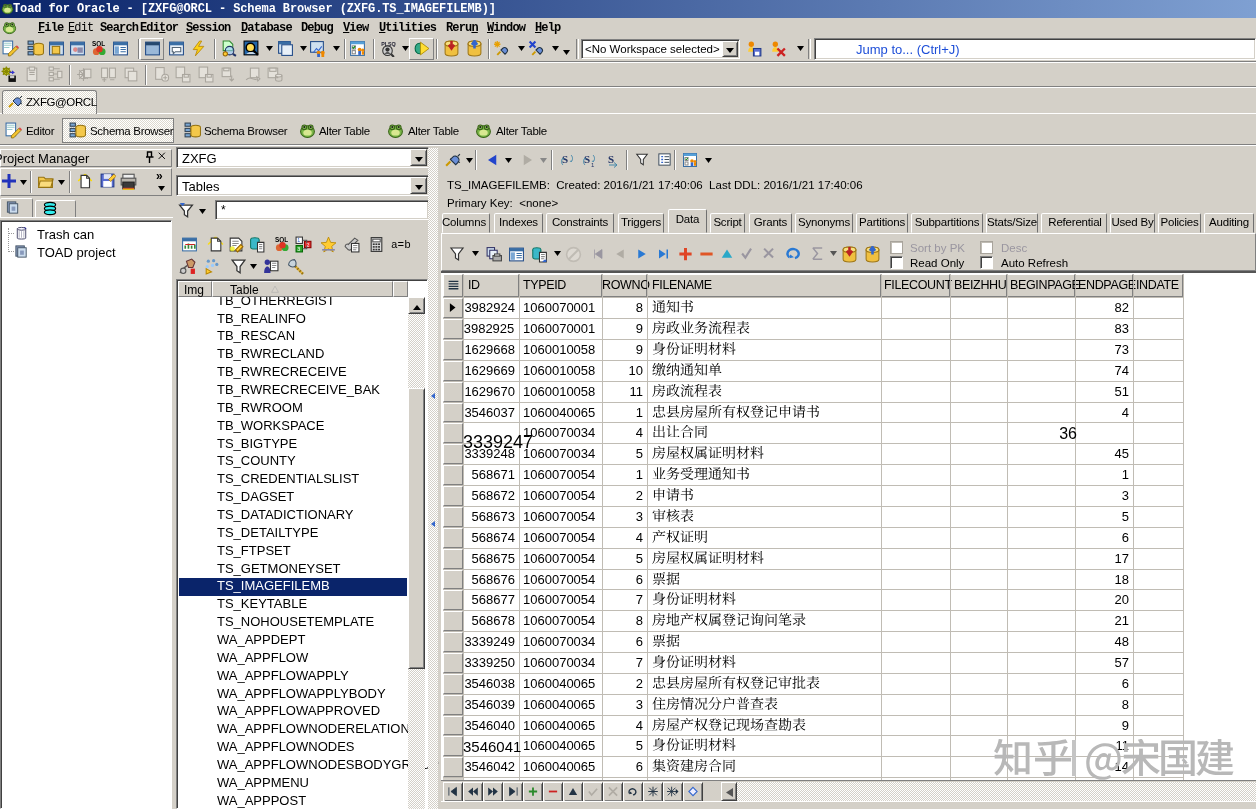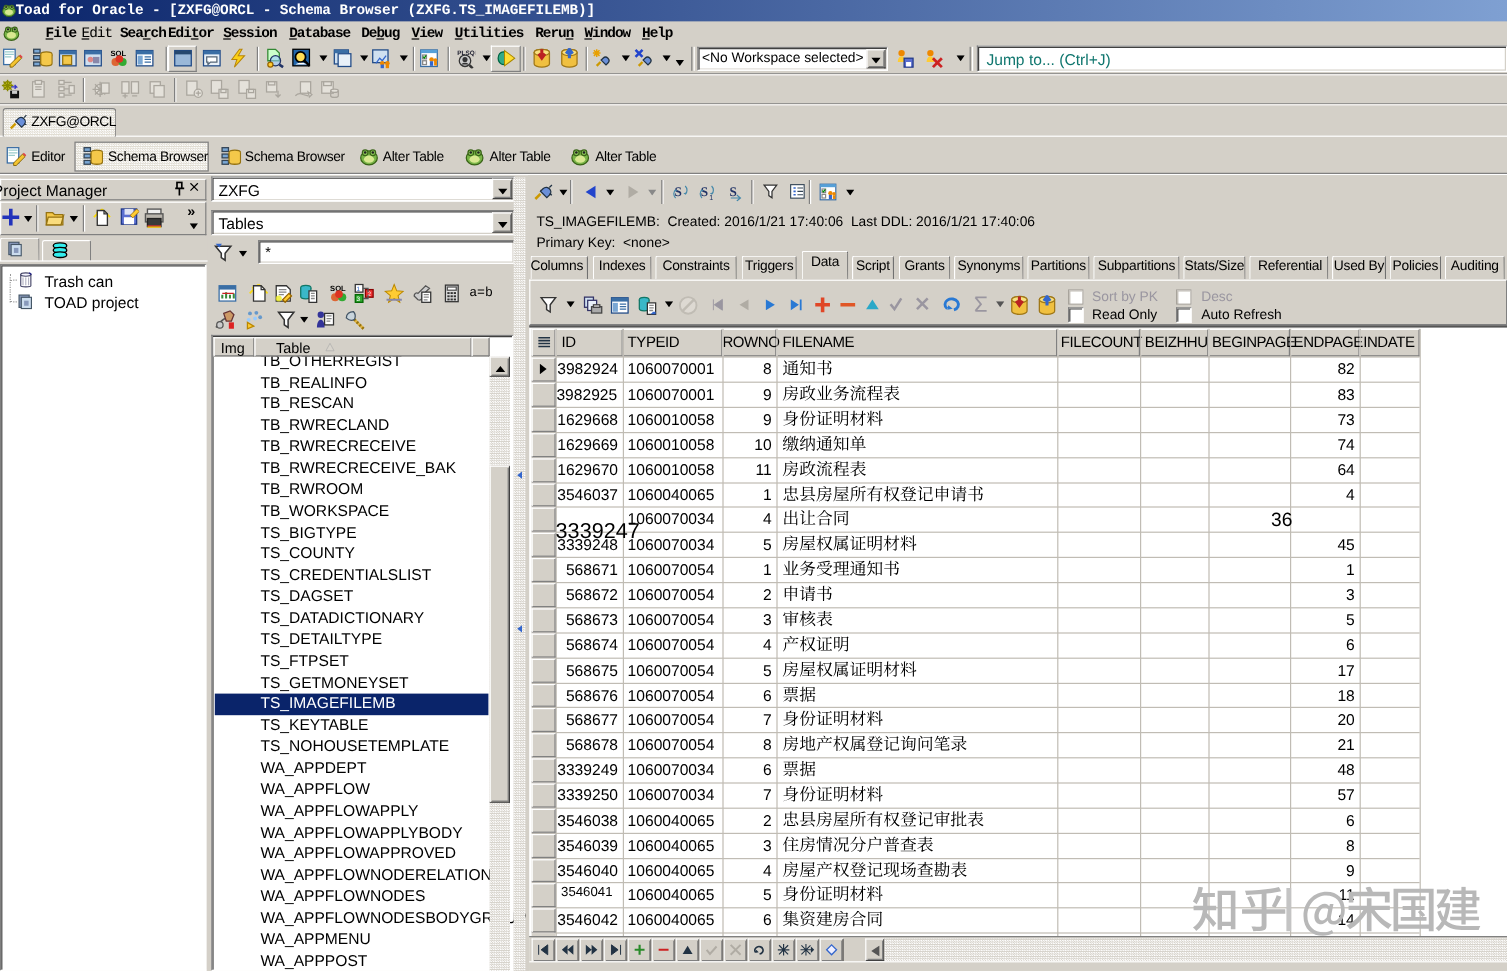--- a/index.html
+++ b/index.html
@@ -279,21 +279,21 @@
 <svg class="abs" style="left:770px;top:40px" width="17" height="17" viewBox="0 0 16 16">
     <circle cx="5" cy="4" r="2.5" fill="#e80"></circle>
     <path d="M2 11c0-3 1.5-4.5 3-4.5s3 1.5 3 4.5z" fill="#fc3"></path>
     <path d="M7 8l7 7M14 8l-7 7" stroke="#c22" stroke-width="2.2"></path>
   </svg>
 <svg class="abs" style="left:797px;top:46px" width="7" height="5" viewBox="0 0 7 5">
     <path d="M0 0h7L3.5 5z" fill="#000"></path>
   </svg>
 <div class="vsep" style="left:808px;top:39px;width:3px;height:20px;"></div>
 <div class="sunk" style="left:814px;top:38px;width:442px;height:22px;"></div>
-<div style="left:822px;top:42px;font-size:13px;color:#0f766e;white-space:nowrap">Jump to... (Ctrl+J)</div>
+<div style="left:856px;top:42px;font-size:13px;color:#1d4ed8;white-space:nowrap">Jump to... (Ctrl+J)</div>
 <div style="left:0px;top:63px;width:1256px;height:25px;background:#d4d0c8;border-bottom:1px solid #fff;box-shadow:inset 0 -2px 0 -1px #808080;"></div>
 <svg class="abs" style="left:1px;top:66px" width="17" height="17" viewBox="0 0 16 16">
     <circle cx="5" cy="5" r="3" fill="#ee3" stroke="#880"></circle>
     <circle cx="5" cy="5" r="1.2" fill="#d4d0c8"></circle>
     <path d="M5 .5v9M.5 5h9M1.8 1.8l6.4 6.4M8.2 1.8 1.8 8.2" stroke="#880" stroke-width="1.1"></path>
     <path d="M8 6h4l-1.5-1.5M12 6l-1.5 1.5" stroke="#33c" fill="none"></path>
     <rect x="7" y="9" width="7" height="6" fill="#111"></rect>
     <rect x="8.5" y="9" width="4" height="2.5" fill="#ccc"></rect>
   </svg>
 <svg class="abs" style="left:24px;top:66px" width="17" height="17" viewBox="0 0 16 16">
@@ -1013,21 +1013,21 @@
 <div style="left:463px;top:384px;width:52px;text-align:right;font-size:13px">1629670</div>
 <div style="left:523px;top:384px;font-size:13px">1060010058</div>
 <div style="left:602px;top:384px;width:41px;text-align:right;font-size:13px">11</div>
 <svg class="abs" style="left:652px;top:384px" width="72" height="17" fill="#000000">
     <use href="#s3" transform="translate(0,11.8) scale(0.01400,-0.01400)"></use>
     <use href="#s4" transform="translate(14,11.8) scale(0.01400,-0.01400)"></use>
     <use href="#s7" transform="translate(28,11.8) scale(0.01400,-0.01400)"></use>
     <use href="#s8" transform="translate(42,11.8) scale(0.01400,-0.01400)"></use>
     <use href="#s9" transform="translate(56,11.8) scale(0.01400,-0.01400)"></use>
   </svg>
-<div style="left:1075px;top:384px;width:54px;text-align:right;font-size:13px">64</div>
+<div style="left:1075px;top:384px;width:54px;text-align:right;font-size:13px">51</div>
 <div style="left:463px;top:405px;width:52px;text-align:right;font-size:13px">3546037</div>
 <div style="left:523px;top:405px;font-size:13px">1060040065</div>
 <div style="left:602px;top:405px;width:41px;text-align:right;font-size:13px">1</div>
 <svg class="abs" style="left:652px;top:405px" width="170" height="17" fill="#000000">
     <use href="#s19" transform="translate(0,11.8) scale(0.01400,-0.01400)"></use>
     <use href="#s20" transform="translate(14,11.8) scale(0.01400,-0.01400)"></use>
     <use href="#s3" transform="translate(28,11.8) scale(0.01400,-0.01400)"></use>
     <use href="#s21" transform="translate(42,11.8) scale(0.01400,-0.01400)"></use>
     <use href="#s22" transform="translate(56,11.8) scale(0.01400,-0.01400)"></use>
     <use href="#s23" transform="translate(70,11.8) scale(0.01400,-0.01400)"></use>
@@ -1218,21 +1218,21 @@
     <use href="#s24" transform="translate(42,11.8) scale(0.01400,-0.01400)"></use>
     <use href="#s25" transform="translate(56,11.8) scale(0.01400,-0.01400)"></use>
     <use href="#s26" transform="translate(70,11.8) scale(0.01400,-0.01400)"></use>
     <use href="#s54" transform="translate(84,11.8) scale(0.01400,-0.01400)"></use>
     <use href="#s55" transform="translate(98,11.8) scale(0.01400,-0.01400)"></use>
     <use href="#s53" transform="translate(112,11.8) scale(0.01400,-0.01400)"></use>
     <use href="#s56" transform="translate(126,11.8) scale(0.01400,-0.01400)"></use>
     <use href="#s9" transform="translate(140,11.8) scale(0.01400,-0.01400)"></use>
   </svg>
 <div style="left:1075px;top:718px;width:54px;text-align:right;font-size:13px">9</div>
-<div style="left:463px;top:738px;width:52px;text-align:center;font-size:11px">3546041</div>
+<div style="left:463px;top:738px;width:52px;text-align:right;font-size:15px">3546041</div>
 <div style="left:523px;top:738px;font-size:13px">1060040065</div>
 <div style="left:602px;top:738px;width:41px;text-align:right;font-size:13px">5</div>
 <svg class="abs" style="left:652px;top:738px" width="86" height="17" fill="#000000">
     <use href="#s10" transform="translate(0,11.8) scale(0.01400,-0.01400)"></use>
     <use href="#s11" transform="translate(14,11.8) scale(0.01400,-0.01400)"></use>
     <use href="#s12" transform="translate(28,11.8) scale(0.01400,-0.01400)"></use>
     <use href="#s13" transform="translate(42,11.8) scale(0.01400,-0.01400)"></use>
     <use href="#s14" transform="translate(56,11.8) scale(0.01400,-0.01400)"></use>
     <use href="#s15" transform="translate(70,11.8) scale(0.01400,-0.01400)"></use>
   </svg>

